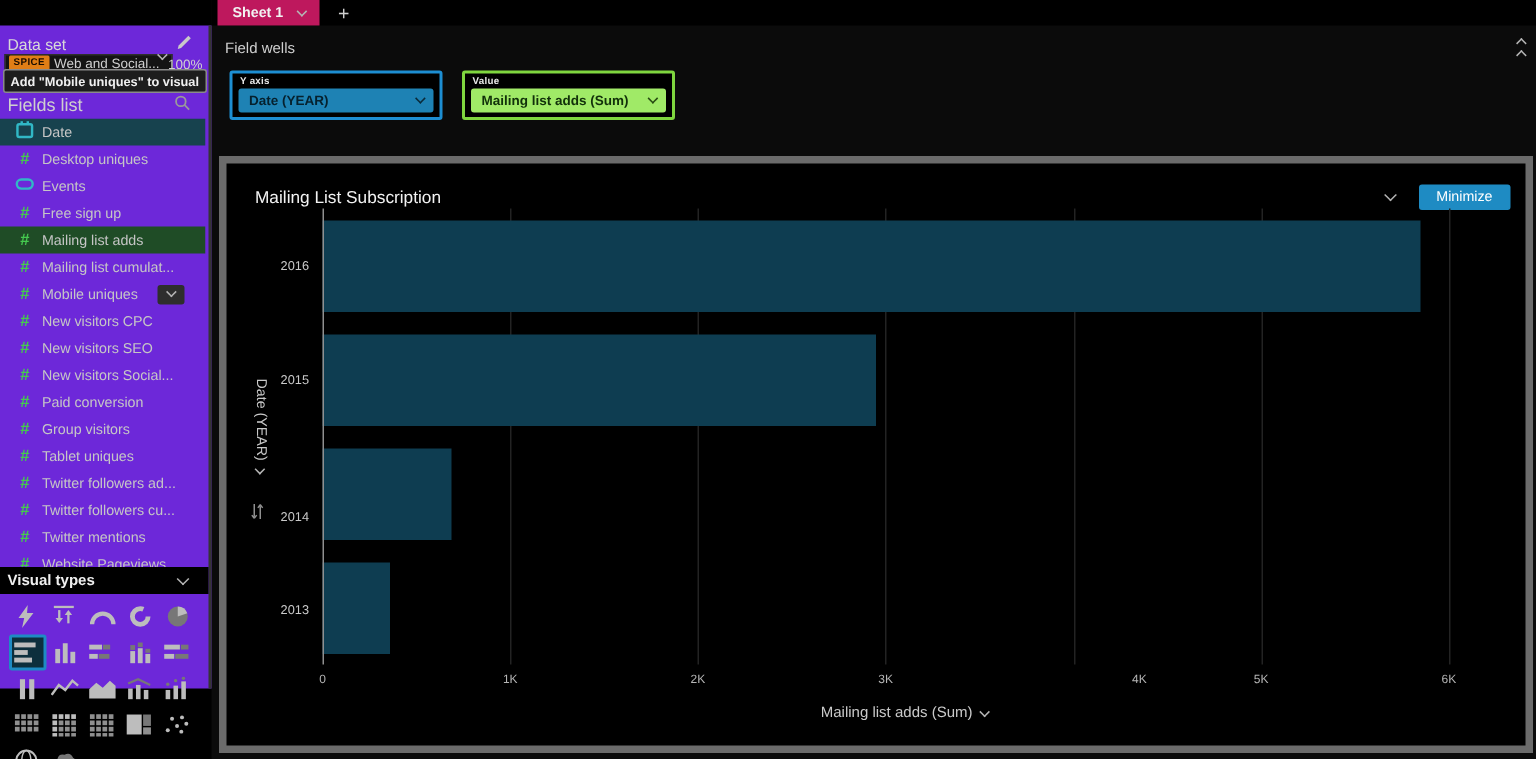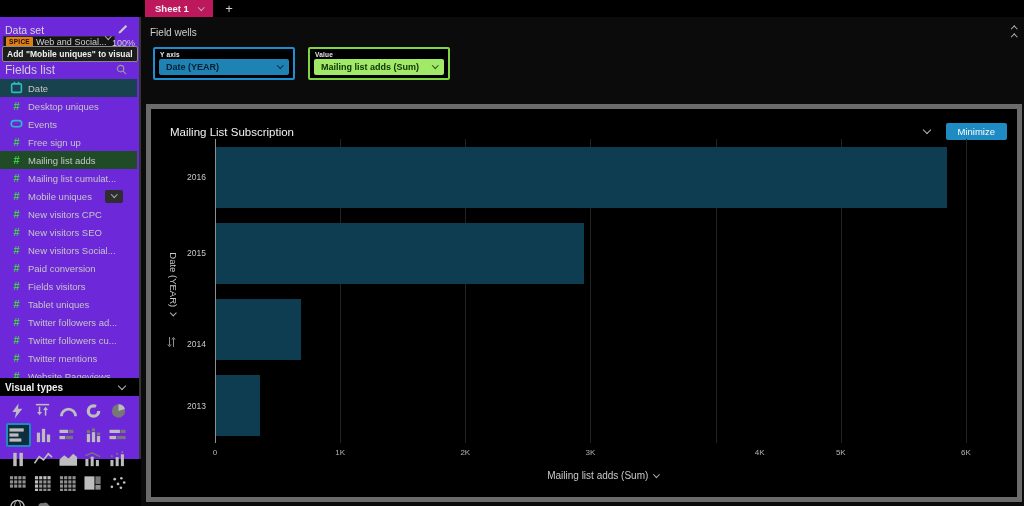--- a/index.html
+++ b/index.html
@@ -149,21 +149,21 @@
         <div class="frow">
           <span class="ficon">#</span>
           <span class="flabel">New visitors Social...</span>
         </div>
         <div class="frow">
           <span class="ficon">#</span>
           <span class="flabel">Paid conversion</span>
         </div>
         <div class="frow">
           <span class="ficon">#</span>
-          <span class="flabel">Fields visitors</span>
+          <span class="flabel">Group visitors</span>
         </div>
         <div class="frow">
           <span class="ficon">#</span>
           <span class="flabel">Tablet uniques</span>
         </div>
         <div class="frow">
           <span class="ficon">#</span>
           <span class="flabel">Twitter followers ad...</span>
         </div>
         <div class="frow">

